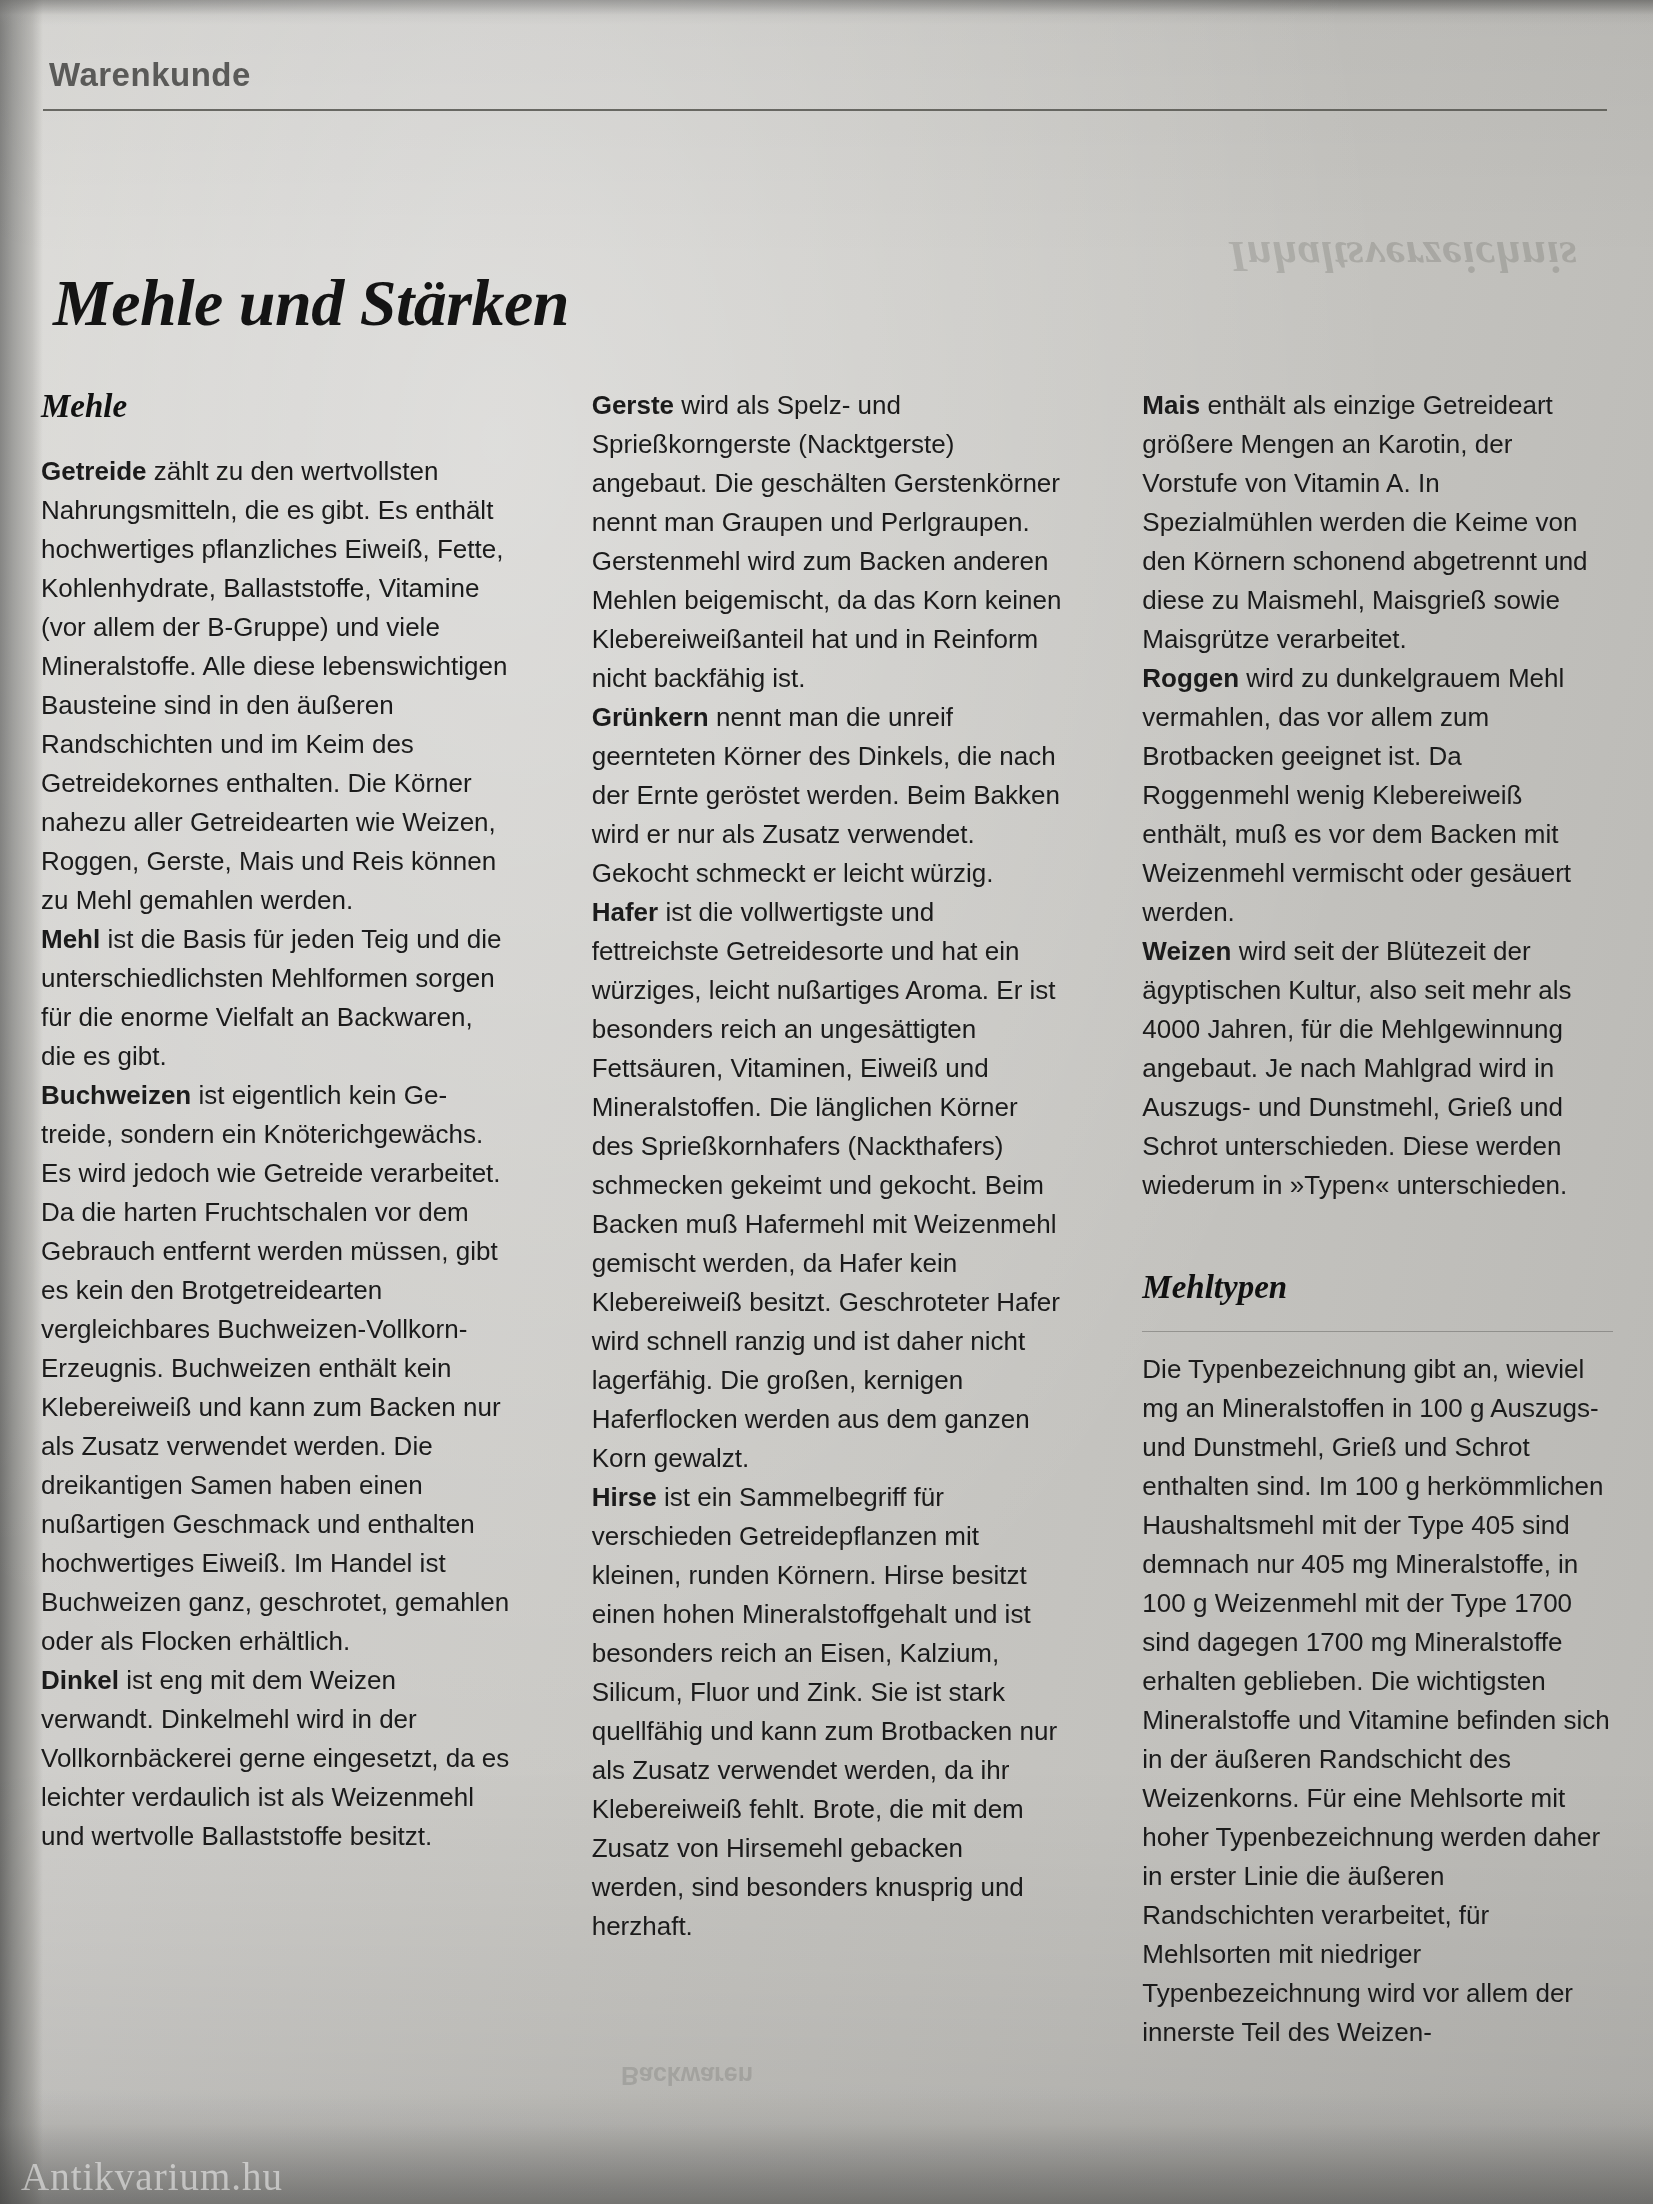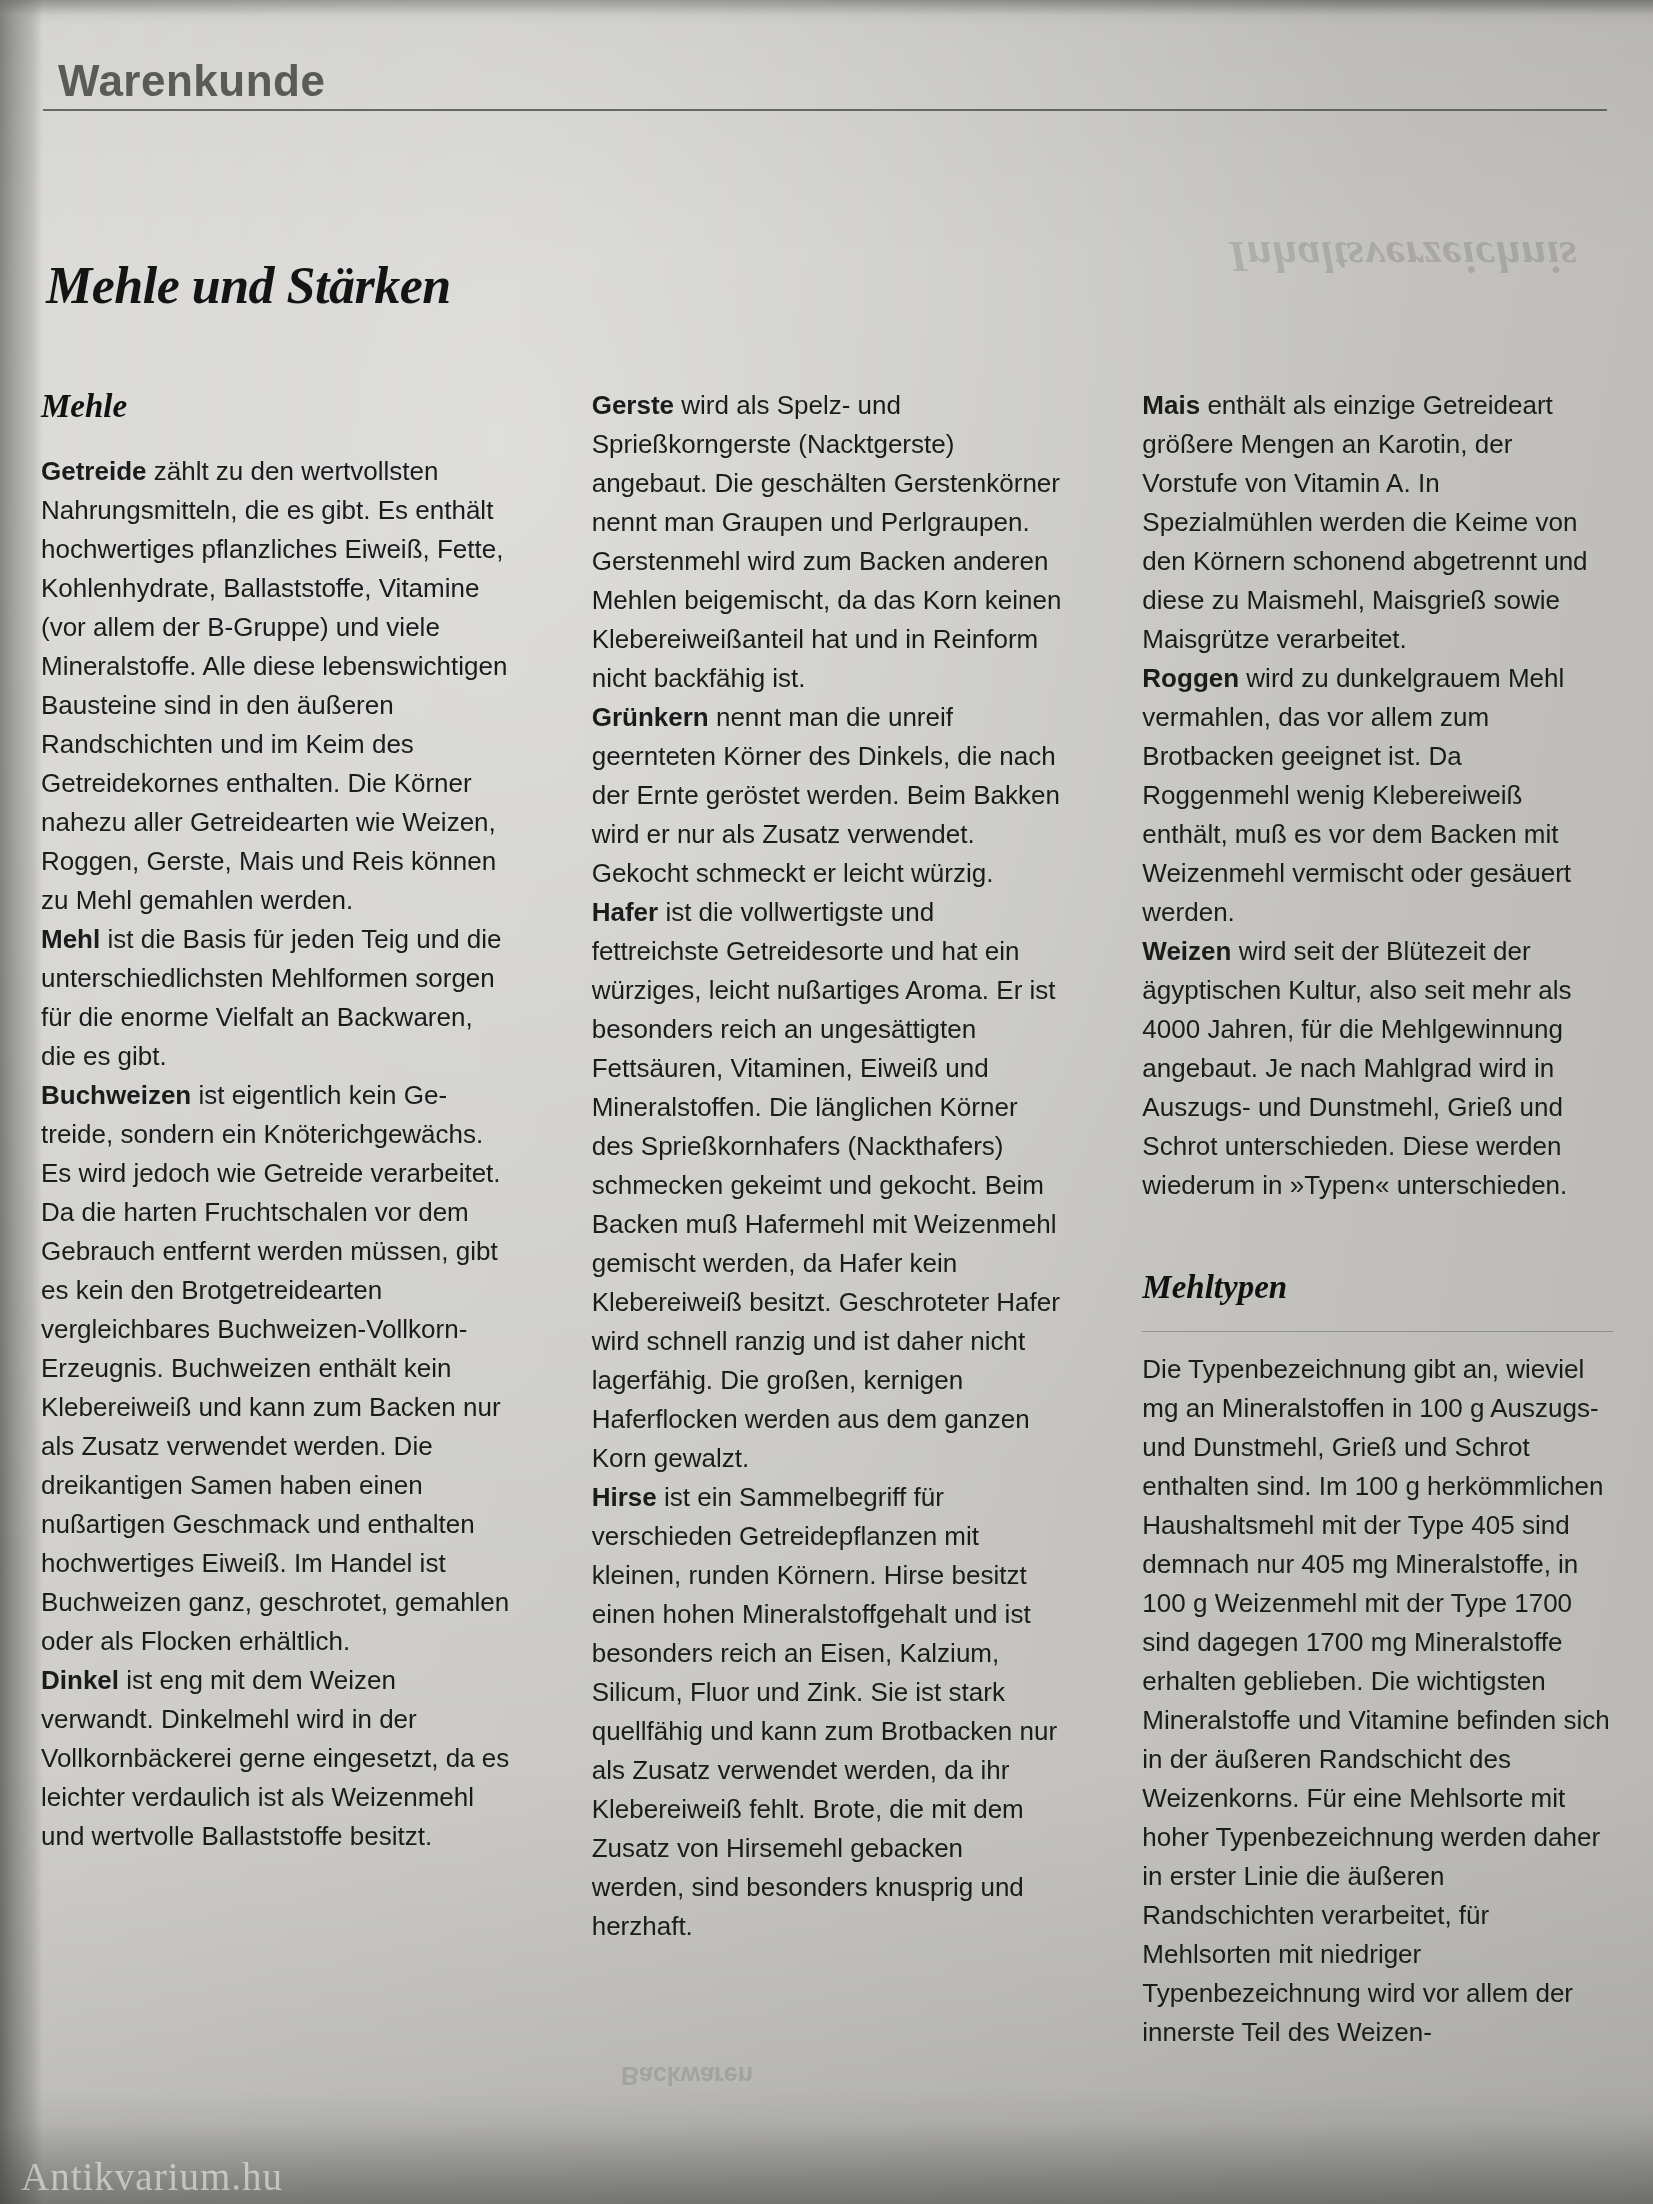--- a/index.html
+++ b/index.html
@@ -53,23 +53,23 @@
   }
 
   .content {
     position: relative;
     z-index: 4;
     padding: 0;
   }
 
   .running-head {
     position: absolute;
-    left: 58px;
+    left: 49px;
     top: 56px;
-    font-size: 44px;
+    font-size: 33px;
     font-weight: bold;
     letter-spacing: 0.5px;
     color: #5a5a58;
     font-family: "Liberation Sans", sans-serif;
   }
   .head-rule {
     position: absolute;
     left: 43px;
     top: 109px;
     width: 1564px;
@@ -87,26 +87,26 @@
     font-style: italic;
     font-family: "Liberation Serif", serif;
     color: rgba(120,119,115,0.35);
     transform: scaleY(-1);
     letter-spacing: 0.5px;
     z-index: 1;
   }
 
   .page-title {
     position: absolute;
-    left: 46px;
+    left: 53px;
     top: 221px;
     font-family: "Liberation Serif", serif;
     font-style: italic;
     font-weight: bold;
-    font-size: 52px;
+    font-size: 66px;
     letter-spacing: -0.5px;
     color: #141414;
   }
 
   .columns {
     position: absolute;
     left: 41px;
     top: 386px;
     width: 1572px;
     display: flex;

